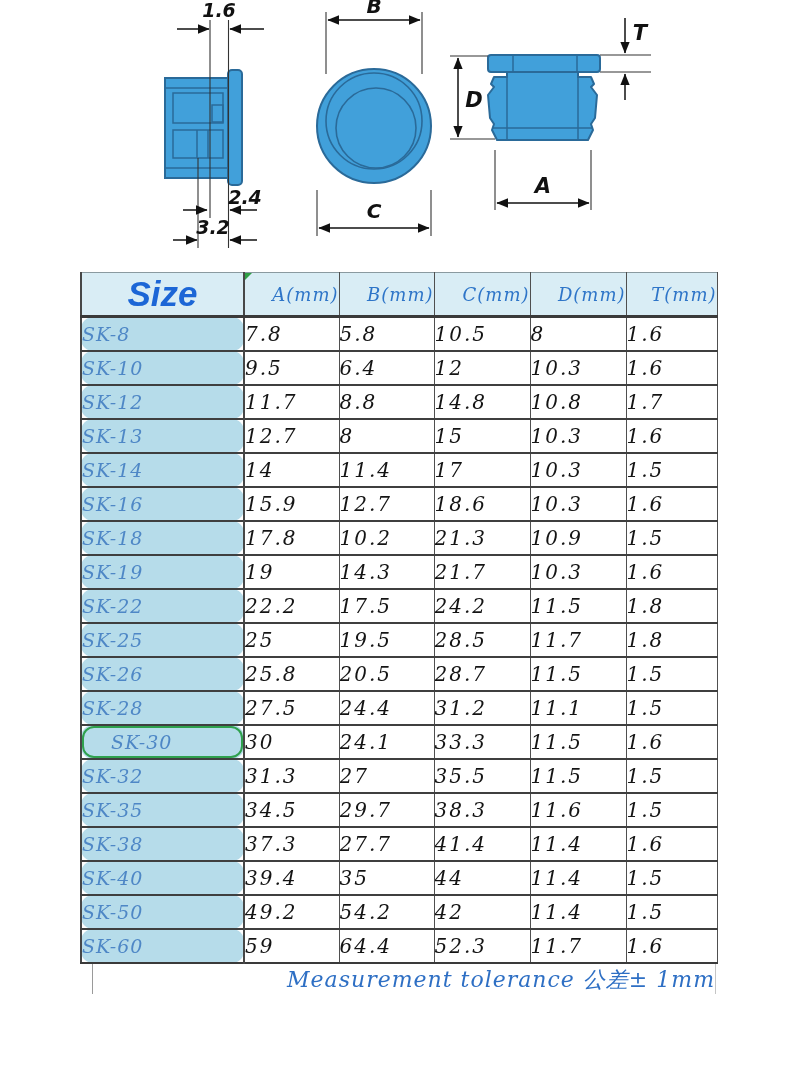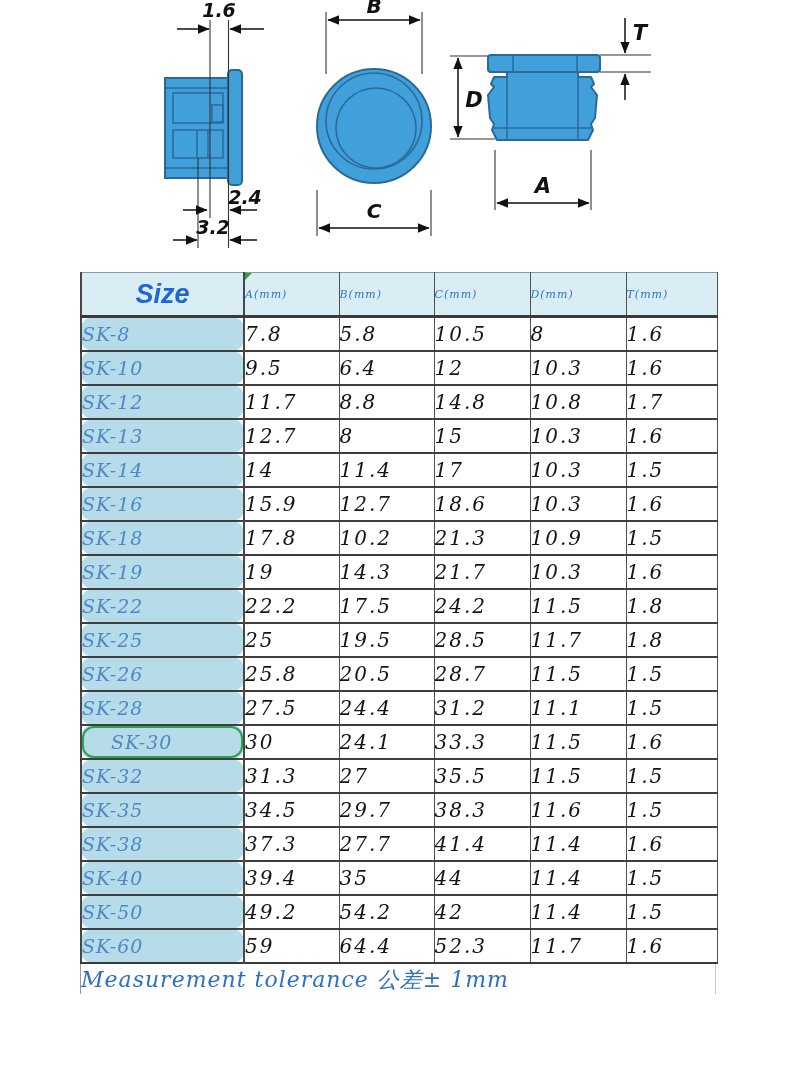--- a/index.html
+++ b/index.html
@@ -13,36 +13,36 @@
   table.spec{border-collapse:collapse;table-layout:fixed;width:636px;
              border-top:1px solid #8a9aa0;border-left:2px solid #474747;
              border-right:1px solid #6f6f6f;border-bottom:2px solid #3a3a3a;}
   table.spec col.c-size{width:163px;}
   table.spec col.c-a{width:95px;} table.spec col.c-b{width:95px;}
   table.spec col.c-c{width:96px;} table.spec col.c-d{width:96px;}
   table.spec col.c-t{width:91px;}
   table.spec th,table.spec td{padding:0;border-right:1px solid #4f4f4f;overflow:hidden;white-space:nowrap;}
   table.spec thead tr{height:44px;background:#d9edf5;}
   table.spec thead tr{border-bottom:3px solid #3a3a3a;}
-  th.size-h{font-size:27px;font-weight:bold;color:#1c66d6;text-align:center;
+  th.size-h{font-size:35px;font-weight:bold;color:#1c66d6;text-align:center;
             border-right:2px solid #474747 !important;}
   th.dim-h{position:relative;font-family:"DejaVu Serif",serif;font-weight:400;
-           font-size:11px;color:#2e75c8;text-align:left;letter-spacing:1px;}
+           font-size:18px;color:#2e75c8;text-align:right;letter-spacing:1px;}
   .corner-flag{position:absolute;top:0;left:0;width:0;height:0;
                border-top:7px solid #2f9e44;border-right:7px solid transparent;}
   table.spec tbody tr{height:34px;border-top:2px solid #3f3f3f;}
   td.size-cell{background:#b6dcea;font-family:"DejaVu Serif",serif;font-size:19px;
                color:#4e87c6;text-align:left;letter-spacing:1px;
                border-right:2px solid #474747 !important;border-radius:12px;}
   td.size-cell.hl{box-shadow:inset 0 0 0 2px #2fa14e;padding-left:29px;}
   td.val-cell{background:#ffffff;font-family:"DejaVu Serif",serif;font-size:20px;
               color:#141414;text-align:left;padding-left:16px;letter-spacing:2px;}
-  .footer-note{height:30px;line-height:31px;text-align:left;
+  .footer-note{height:30px;line-height:31px;text-align:right;
                border-left:1px solid #9a9a9a;border-right:1px solid #c5c5c5;
-               font-family:"DejaVu Serif",serif;font-size:22px;color:#2e6fc4;letter-spacing:1px;}
+               font-family:"DejaVu Serif",serif;font-size:22px;color:#2e6fc4;letter-spacing:1px;margin-left:12px;}
 </style>
 </head>
 <body>
 
 <div class="page">
 
   <div class="drawings">
 
     <svg style="left:85px;top:0;" width="235" height="260" viewBox="0 0 235 260">
       <defs>

